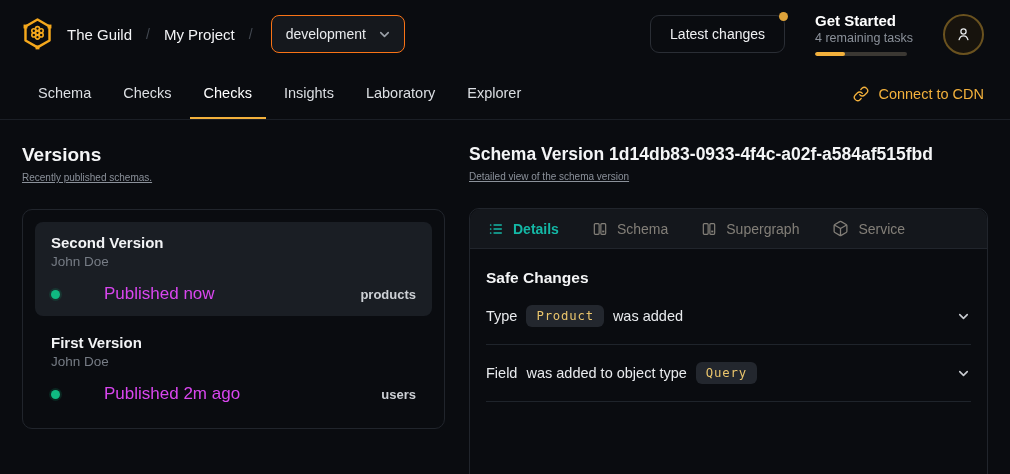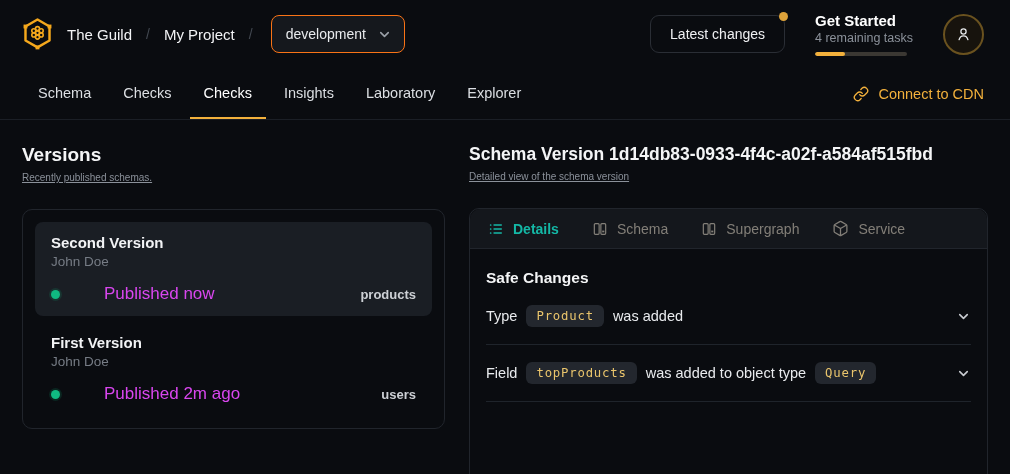--- a/index.html
+++ b/index.html
@@ -228,21 +228,20 @@
                 <code class="code-chip">Product</code>
                 <span>was added</span>
                 <span class="icon chev-end">
                   <svg viewBox="0 0 16 16" width="15" height="15" fill="none" stroke="currentColor" stroke-width="1.7" stroke-linecap="round" stroke-linejoin="round">
                     <path d="M4 6l4 4 4-4"></path>
                   </svg>
                 </span>
               </div>
               <div class="change-row">
                 <span>Field</span>
-                <code class="code-chip">topProducts</code>
                 <span>was added to object type</span>
                 <code class="code-chip">Query</code>
                 <span class="icon chev-end">
                   <svg viewBox="0 0 16 16" width="15" height="15" fill="none" stroke="currentColor" stroke-width="1.7" stroke-linecap="round" stroke-linejoin="round">
                     <path d="M4 6l4 4 4-4"></path>
                   </svg>
                 </span>
               </div>
             </div>
         </div>

